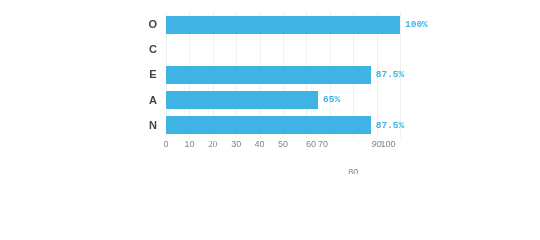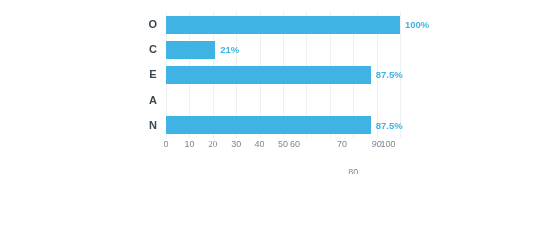--- a/index.html
+++ b/index.html
@@ -82,20 +82,21 @@
 
   .bar-holder {
     position: absolute;
     left: 0;
     top: 50%;
     transform: translateY(-50%);
     width: 100%;
     height: 34px;
     display: flex;
     align-items: center;
+    font-family: Liberation Mono, monospace;
   }
 
   .bar {
     height: 18px;
     background: #3fb3e3;
     flex: 0 0 auto;
   }
 
   .bar-value {
     font-size: 9.5px;
@@ -149,58 +150,58 @@
           <div class="cat-label">O</div>
           <div class="track">
             <div class="bar-holder">
               <div class="bar" style="width: 234px; background: rgb(63, 179, 227);"></div>
               <span class="bar-value" style="color: rgb(63, 179, 227);">100%</span>
             </div>
           </div>
         </div>
         <div class="row">
           <div class="cat-label">C</div>
-          <div class="track">
-            <div class="bar-holder">
-              <div class="bar" style="width: 49.14px; background: rgb(63, 179, 227);"></div>
-              <span class="bar-value" style="color: rgb(63, 179, 227);">21%</span>
-            </div>
-          </div>
         </div>
         <div class="row">
           <div class="cat-label">E</div>
           <div class="track">
             <div class="bar-holder">
               <div class="bar" style="width: 204.75px; background: rgb(63, 179, 227);"></div>
               <span class="bar-value" style="color: rgb(63, 179, 227);">87.5%</span>
             </div>
           </div>
         </div>
         <div class="row">
           <div class="cat-label">A</div>
+          <div class="track">
+            <div class="bar-holder">
+              <div class="bar" style="width: 152.1px; background: rgb(63, 179, 227);"></div>
+              <span class="bar-value" style="color: rgb(63, 179, 227);">65%</span>
+            </div>
+          </div>
         </div>
         <div class="row">
           <div class="cat-label">N</div>
           <div class="track">
             <div class="bar-holder">
               <div class="bar" style="width: 204.75px; background: rgb(63, 179, 227);"></div>
               <span class="bar-value" style="color: rgb(63, 179, 227);">87.5%</span>
             </div>
           </div>
         </div>
       </div>
 
     <div class="xaxis">
         <div class="xtick" style="left: 0px; color: rgb(122, 135, 147);">0</div>
         <div class="xtick" style="left: 23.4px; color: rgb(122, 135, 147);">10</div>
         <div class="xtick" style="left: 46.8px; color: rgb(122, 135, 147); font-family: Liberation Serif, serif;">20</div>
         <div class="xtick" style="left: 70.2px; color: rgb(122, 135, 147);">30</div>
         <div class="xtick" style="left: 93.6px; color: rgb(122, 135, 147);">40</div>
         <div class="xtick" style="left: 117px; color: rgb(122, 135, 147);">50</div>
-        <div class="xtick" style="left: 129px; color: rgb(122, 135, 147); text-align: center;">60</div>
-        <div class="xtick" style="left: 176px; color: rgb(122, 135, 147);">70</div>
+        <div class="xtick" style="left: 145px; color: rgb(122, 135, 147); text-align: center;">60</div>
+        <div class="xtick" style="left: 157px; color: rgb(122, 135, 147);">70</div>
         <div class="xtick" style="left: 187.2px; color: rgb(122, 135, 147); margin-top: 28px;">80</div>
         <div class="xtick" style="left: 210.6px; color: rgb(122, 135, 147); font-style: italic;">90</div>
         <div class="xtick" style="left: 222px; color: rgb(122, 135, 147);">100</div>
       </div>
 
   </div>
 </div>
 
 </body></html>

